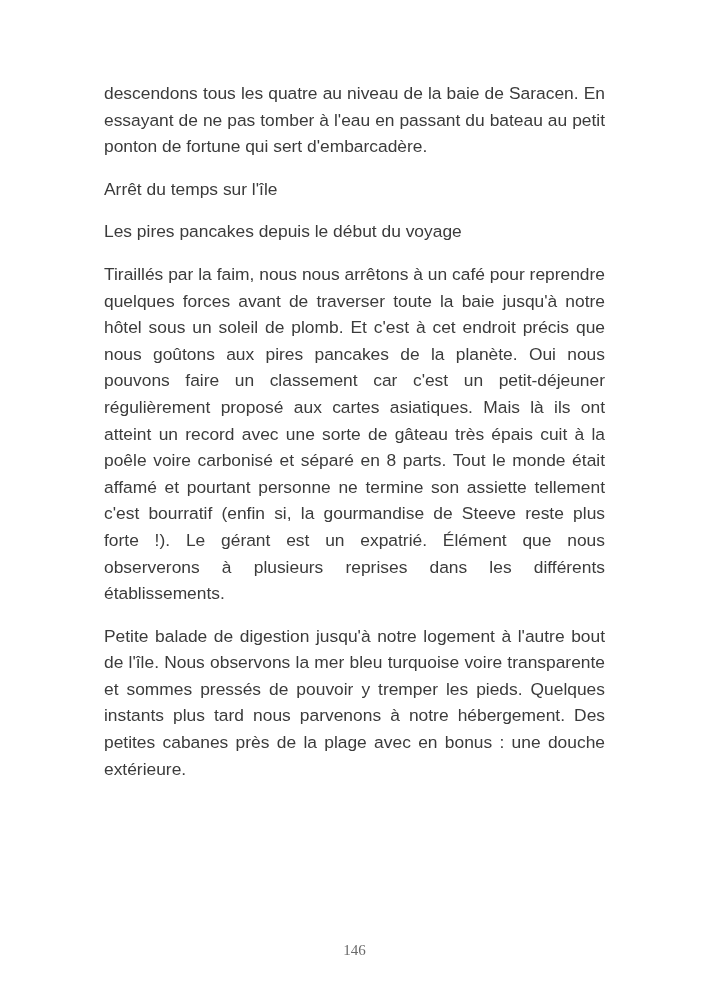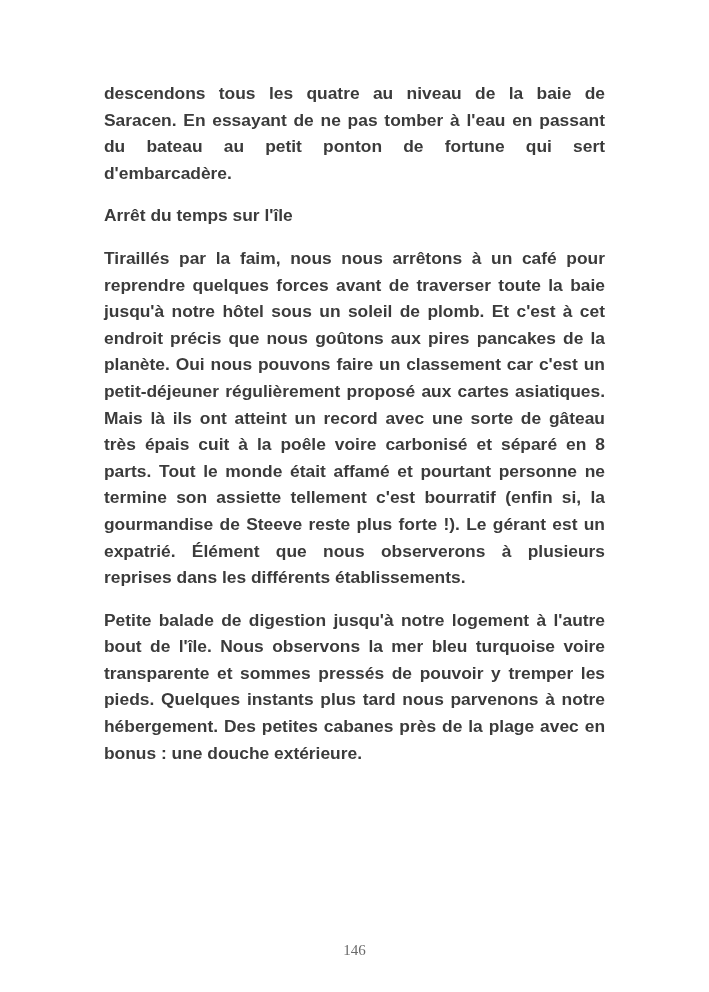--- a/index.html
+++ b/index.html
@@ -20,41 +20,40 @@
       width: 501px;
       color: #3b3b3b;
       font-family: "Liberation Sans", sans-serif;
       font-size: 17.4px;
       line-height: 26.6px;
     }
     .para {
       margin: 0 0 16px 0;
       text-align: justify;
       text-align-last: left;
-      font-weight: bold;
     }
     .heading {
       margin: 16px 0 16px 0;
       text-align: left;
-      font-weight: bold;
     }
     .page-number {
       position: absolute;
       left: 0;
       width: 709px;
       top: 942px;
       text-align: center;
       font-family: "Liberation Serif", serif;
       font-size: 15px;
       color: #6a6a6a;
     }
   </style>
 </head>
 <body>
 
 <div class="page">
   <p class="para">descendons tous les quatre au niveau de la baie de Saracen. En essayant de ne pas tomber à l'eau en passant du bateau au petit ponton de fortune qui sert d'embarcadère.</p>
   <p class="heading">Arrêt du temps sur l'île</p>
+  <p class="heading">Les pires pancakes depuis le début du voyage</p>
   <p class="para">Tiraillés par la faim, nous nous arrêtons à un café pour reprendre quelques forces avant de traverser toute la baie jusqu'à notre hôtel sous un soleil de plomb. Et c'est à cet endroit précis que nous goûtons aux pires pancakes de la planète. Oui nous pouvons faire un classement car c'est un petit-déjeuner régulièrement proposé aux cartes asiatiques. Mais là ils ont atteint un record avec une sorte de gâteau très épais cuit à la poêle voire carbonisé et séparé en 8 parts. Tout le monde était affamé et pourtant personne ne termine son assiette tellement c'est bourratif (enfin si, la gourmandise de Steeve reste plus forte !). Le gérant est un expatrié. Élément que nous observerons à plusieurs reprises dans les différents établissements.</p>
   <p class="para">Petite balade de digestion jusqu'à notre logement à l'autre bout de l'île. Nous observons la mer bleu turquoise voire transparente et sommes pressés de pouvoir y tremper les pieds. Quelques instants plus tard nous parvenons à notre hébergement. Des petites cabanes près de la plage avec en bonus : une douche extérieure.</p>
 </div>
 
 <div class="page-number">146</div>
 
 </body></html>

